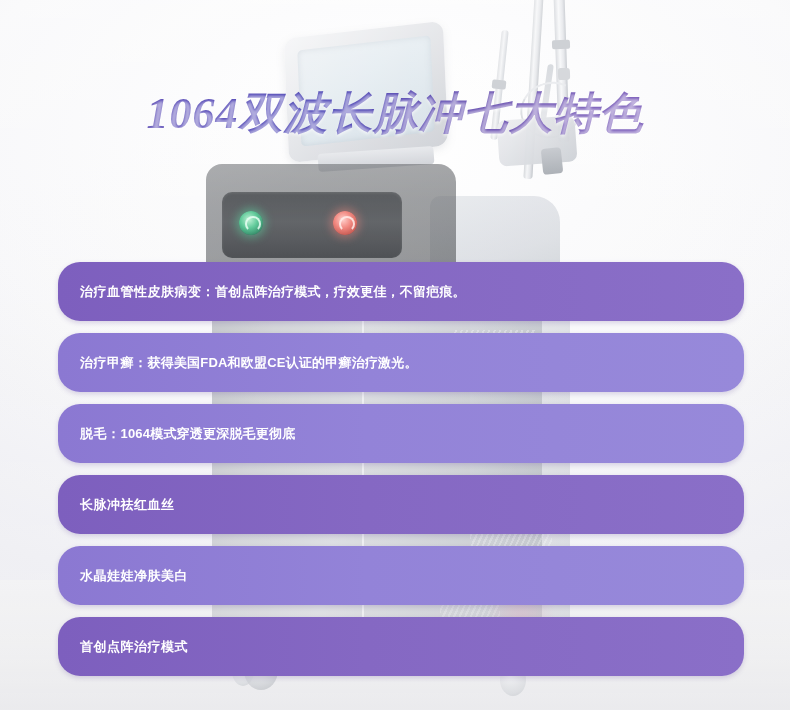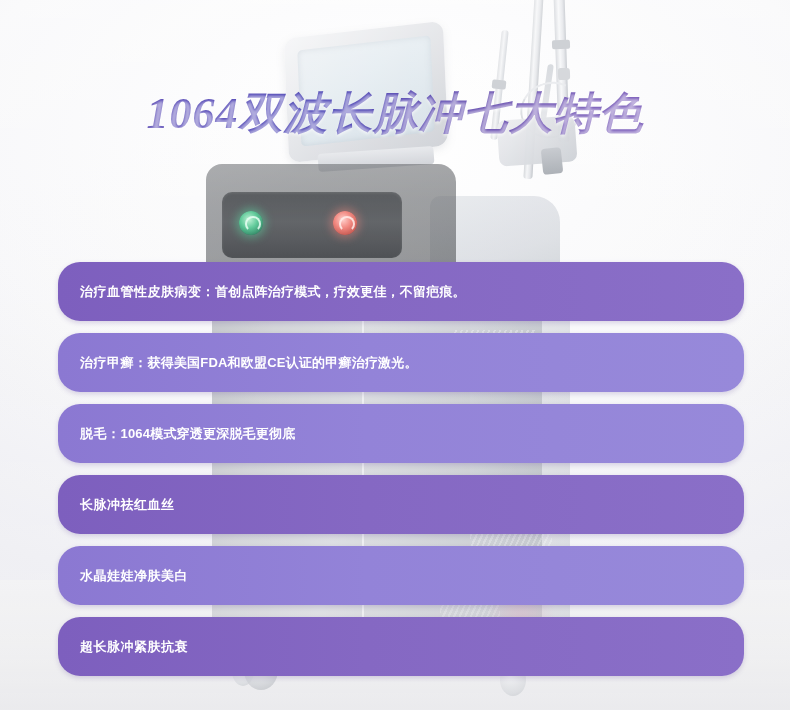--- a/index.html
+++ b/index.html
@@ -258,18 +258,18 @@
     </div>
     <div class="pill dark">
       <span class="lead">长脉冲祛红血丝</span>
         <span class="rest"></span>
     </div>
     <div class="pill light">
       <span class="lead">水晶娃娃净肤美白</span>
         <span class="rest"></span>
     </div>
     <div class="pill dark">
-      <span class="lead">超长脉冲紧肤抗衰</span>
+      <span class="lead">首创点阵治疗模式</span>
         <span class="rest"></span>
     </div>
   </div>
 
 </div>
 
 </body></html>

